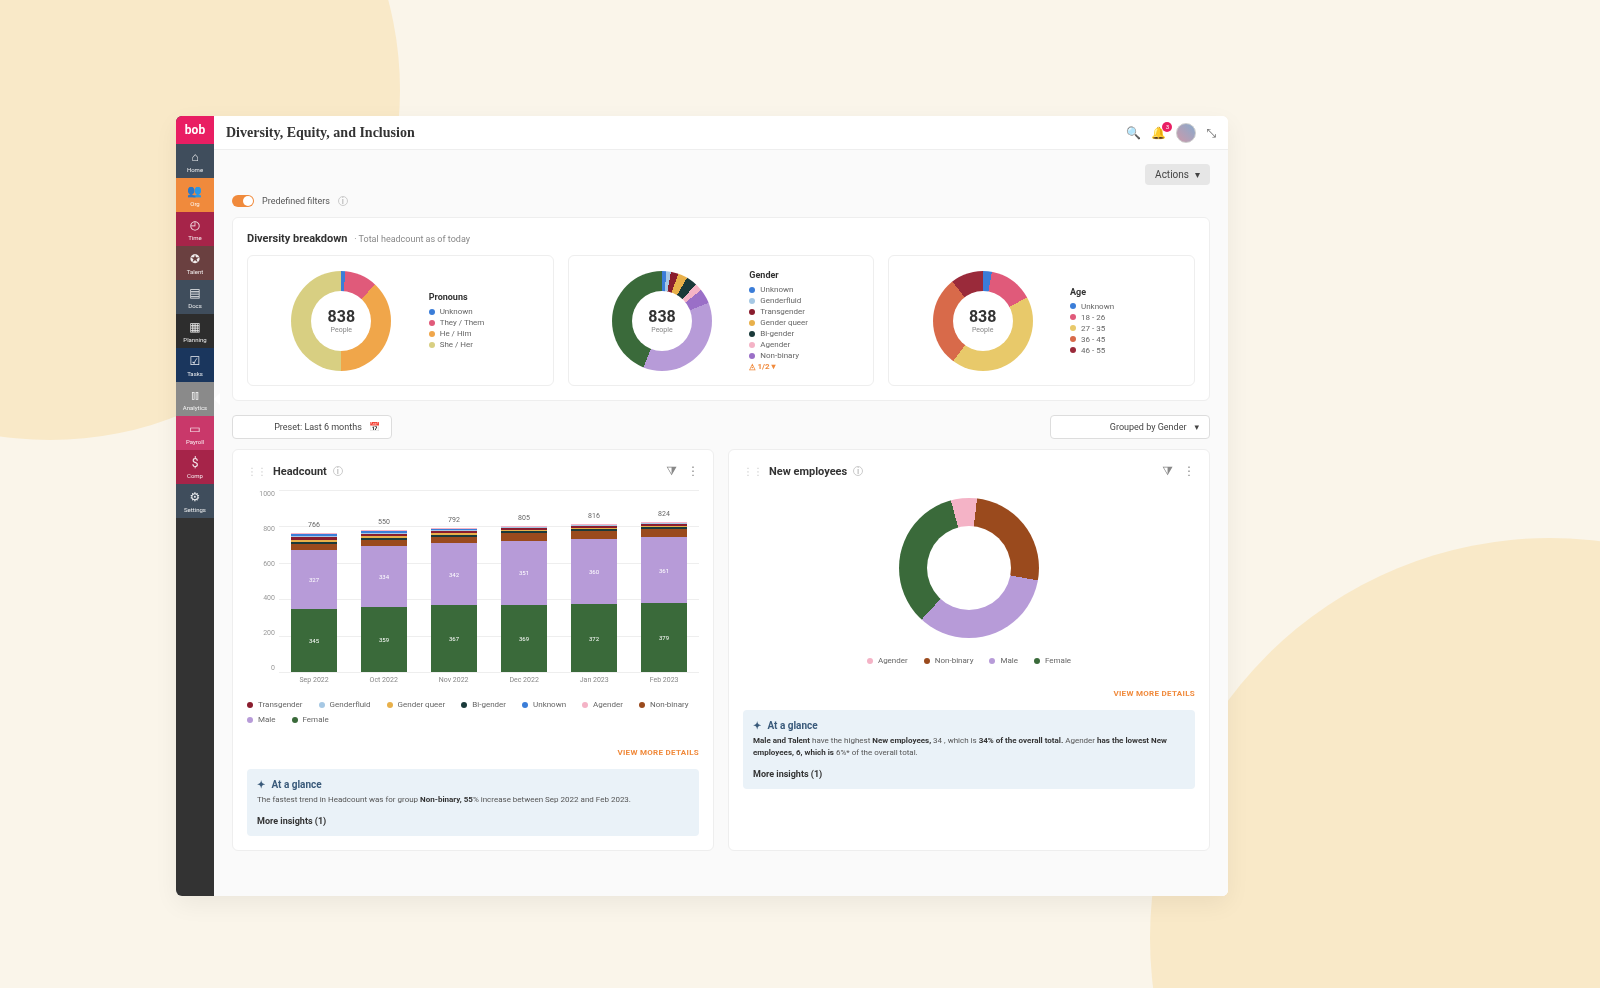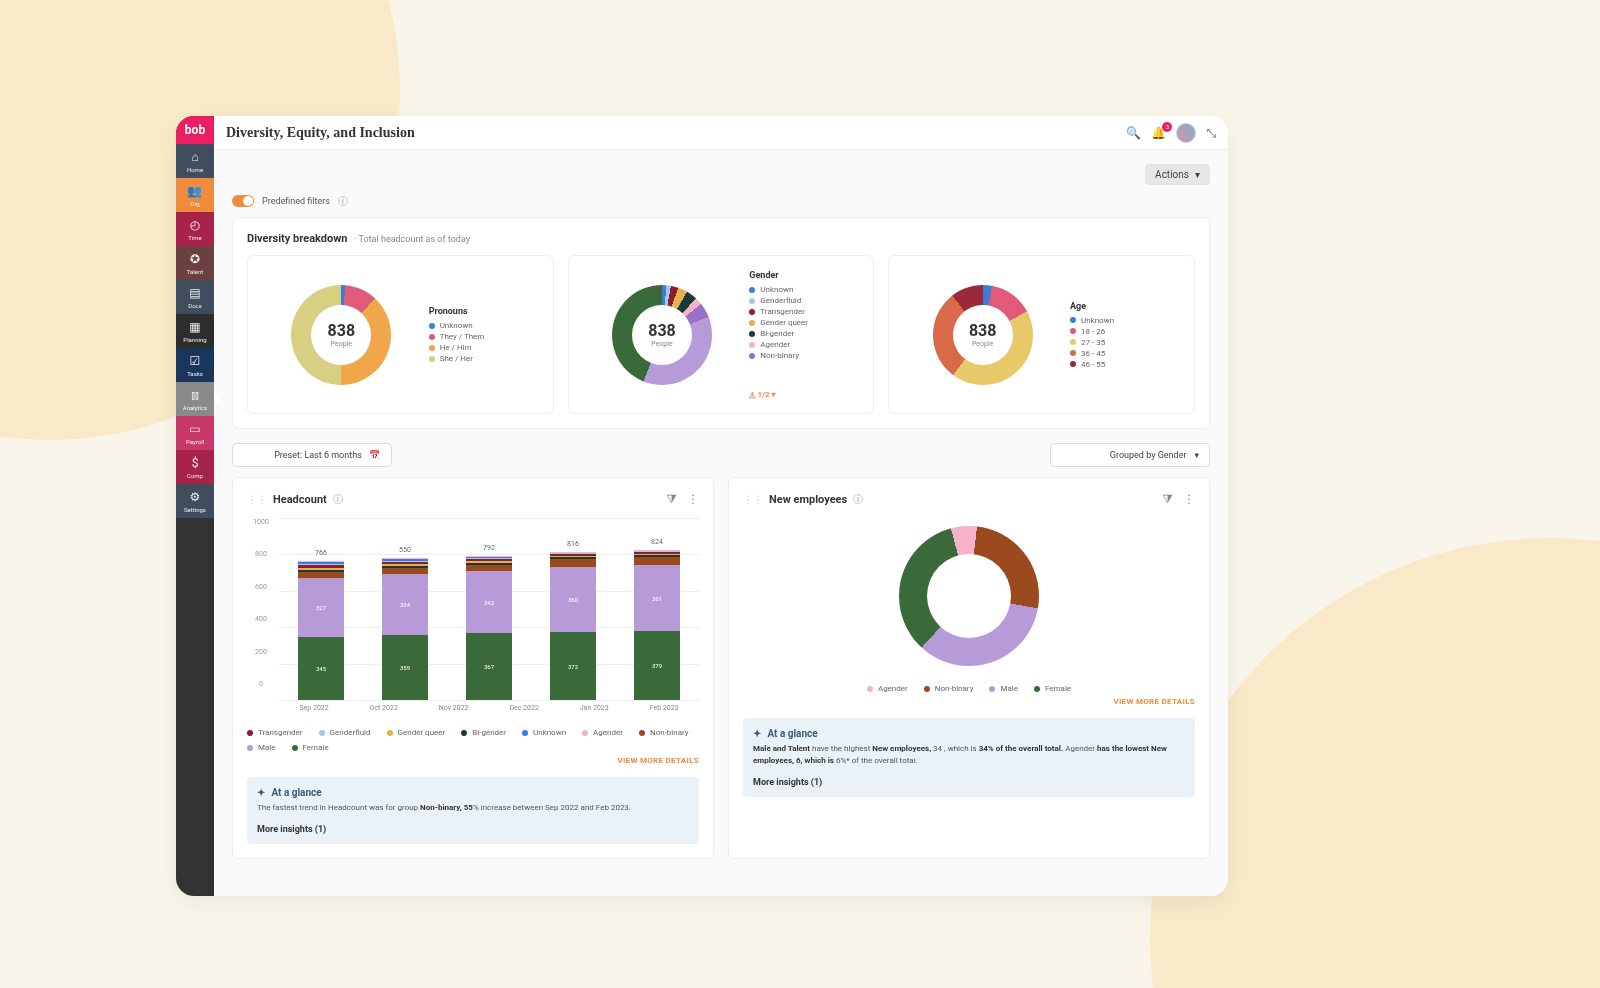--- a/index.html
+++ b/index.html
@@ -1,19 +1,19 @@
 <!DOCTYPE html>
 <html><head>
 <meta charset="utf-8">
 <style>
   * { box-sizing: border-box; margin: 0; padding: 0; font-family: -apple-system, BlinkMacSystemFont, "Segoe UI", Roboto, sans-serif; }
   body { background: #faf5ea; width: 1600px; height: 988px; overflow: hidden; position: relative; }
   .bg-shape-1 { position: absolute; width: 700px; height: 700px; border-radius: 50%; background: #f9e9c8; left: -300px; top: -260px; }
   .bg-shape-2 { position: absolute; width: 800px; height: 800px; border-radius: 50%; background: #f9e9c8; right: -350px; bottom: -350px; }
-  .app-window { position: absolute; left: 176px; top: 116px; width: 1052px; height: 780px; background: #fff; box-shadow: 0 8px 24px rgba(0,0,0,0.06); border-radius: 18px; overflow: hidden; display: flex; }
+  .app-window { position: absolute; left: 176px; top: 116px; width: 1052px; height: 780px; background: #fff; box-shadow: 0 8px 24px rgba(0,0,0,0.06); border-radius: 6px; overflow: hidden; display: flex; }
   .sidebar { width: 38px; background: #333; display: flex; flex-direction: column; }
   .logo { width: 38px; height: 28px; background: #e91e63; color: #fff; font-weight: 700; font-size: 12px; display: flex; align-items: center; justify-content: center; }
   .nav-item { width: 38px; height: 34px; display: flex; flex-direction: column; align-items: center; justify-content: center; color: #fff; cursor: pointer; position: relative; }
   .nav-item .nav-icon { font-size: 12px; opacity: .9; }
   .nav-item .nav-label { font-size: 6px; margin-top: 2px; opacity: .9; }
   .nav-item.orange { background: #f08a3c; }
   .nav-item.blue   { background: #1a365d; }
   .nav-item.dark   { background: #2d2d2d; }
   .nav-item.slate  { background: #3f4d5c; }
   .nav-item.maroon { background: #a62449; }
@@ -55,36 +55,36 @@
 
   .controls-row { display: flex; justify-content: space-between; margin: 14px 0 10px; }
   .select-box { border: 1px solid #ddd; background: #fff; border-radius: 4px; padding: 6px 10px; font-size: 9px; color: #444; display: flex; align-items: center; gap: 8px; cursor: pointer; min-width: 160px; justify-content: flex-end; }
   .two-col { display: flex; gap: 14px; }
   .panel { flex: 1; background: #fff; border: 1px solid #eee; border-radius: 6px; padding: 14px; display: flex; flex-direction: column; }
   .panel-head { display: flex; align-items: center; gap: 6px; }
   .panel-title { font-size: 11px; font-weight: 700; color: #333; }
   .panel-icons { margin-left: auto; display: flex; gap: 10px; color: #888; font-size: 12px; }
 
   .bar-chart { margin-top: 12px; position: relative; height: 200px; }
-  .y-axis { position:absolute; left:0; top:0; bottom:30px; width:28px; display:flex; flex-direction:column; justify-content:space-between; align-items:center;}
+  .y-axis { position:absolute; left:0; top:0; bottom:18px; width:28px; display:flex; flex-direction:column; justify-content:space-between; align-items:flex-end;}
   .y-tick { font-size: 7px; color: #999; }
   .grid { position:absolute; left:32px; right:0; top:0; bottom:18px;}
   .grid-line { position:absolute; left:0; right:0; height:1px; background:#eee;}
   .bars { position:absolute; left:32px; right:0; top:0; bottom:18px; display:flex; justify-content:space-around; align-items:flex-end;}
   .bar-group { width: 46px; display:flex; flex-direction:column; align-items:center; position: relative;}
   .bar-total { font-size: 7px; color: #666; position:absolute; top:-12px;}
   .stack { width: 46px; display:flex; flex-direction:column-reverse;}
   .seg { width: 100%; position: relative; color: #fff; font-size: 6px; display: flex; align-items: center; justify-content: center;}
   .seg.thin { font-size: 5px;}
   .x-labels { position:absolute; left:32px; right:0; bottom:0; height:14px; display:flex; justify-content:space-around;}
   .x-label { font-size: 7px; color: #888; }
   .bar-legend { display:flex; flex-wrap:wrap; gap:6px 16px; margin-top:10px;}
   .bar-legend .legend-item { font-size: 8px; }
 
-  .view-more { margin-top: 4px; text-align: right; font-size: 8px; font-weight: 700; color: #f08a3c; letter-spacing: .3px; cursor: pointer; }
+  .view-more { margin-top: 24px; text-align: right; font-size: 8px; font-weight: 700; color: #f08a3c; letter-spacing: .3px; cursor: pointer; }
 
   .glance { background: #eaf2f8; border-radius: 4px; padding: 10px; margin-top: 12px; }
   .glance-title { font-size: 10px; font-weight: 700; color: #3a5a7a; display: flex; align-items: center; gap: 6px; margin-bottom: 4px;}
   .glance-text { font-size: 8px; color: #555; line-height: 1.5; }
   .glance-text b { font-weight: 700; color: #333;}
   .more-insights { font-size: 9px; font-weight: 700; color: #333; margin-top: 10px; cursor:pointer;}
   .drag-handle { color:#ccc; font-size:10px; cursor:grab;}
 
   .ring-employees { position: relative; width: 140px; height: 140px; margin: 20px auto 0; }
   .ring-center { position: absolute; inset: 0; display: flex; flex-direction: column; align-items: center; justify-content: center; }
@@ -212,21 +212,21 @@
               </div>
     <div class="legend">
       <div class="legend-title">Gender</div>
       <div class="legend-item"><span class="dot" style="background:#3b7dd8"></span>Unknown</div>
                 <div class="legend-item"><span class="dot" style="background:#a6c8e4"></span>Genderfluid</div>
                 <div class="legend-item"><span class="dot" style="background:#8a1d2e"></span>Transgender</div>
                 <div class="legend-item"><span class="dot" style="background:#e8b04a"></span>Gender queer</div>
                 <div class="legend-item"><span class="dot" style="background:#1a3a3a"></span>Bi-gender</div>
                 <div class="legend-item"><span class="dot" style="background:#f4b3c6"></span>Agender</div>
                 <div class="legend-item"><span class="dot" style="background:#9a6fc7"></span>Non-binary</div>
-      <div class="legend-item" style="color:#f08a3c;font-weight:700;margin-top:28px;">◬ 1/2 ▾</div>
+      <div class="legend-item" style="color:#f08a3c;font-weight:700;">◬ 1/2 ▾</div>
     </div>
             </div>
             <div class="donut-box">
     <div class="donut-area">
                 <div class="donut-wrap">
       <div style="position:absolute;inset:0;border-radius:50%;background:conic-gradient(#3b7dd8 0deg 10.310262529832936deg,#e05a7a 10.310262529832936deg 61.86157517899761deg,#e8c96a 61.86157517899761deg 216.51551312649167deg,#d86a4a 216.51551312649167deg 322.1957040572793deg,#9a2a3a 322.1957040572793deg 360deg);"></div>
       <div style="position:absolute;inset:20px;border-radius:50%;background:#fff;"></div>
       <div class="donut-center">
                     <div class="donut-value">838</div>
                     <div class="donut-label">People</div>
@@ -320,20 +320,34 @@
                   <div class="stack">
                     <div class="seg" style="height: 66.794px; background: rgb(58, 106, 58);">367</div>
                     <div class="seg" style="height: 62.244px; background: rgb(183, 155, 216);">342</div>
                     <div class="seg thin" style="height: 6.188px; background: rgb(154, 74, 29);"></div>
                     <div class="seg thin" style="height: 2.184px; background: rgb(26, 58, 58);"></div>
                     <div class="seg thin" style="height: 1.638px; background: rgb(232, 176, 74);"></div>
                     <div class="seg thin" style="height: 1.82px; background: rgb(138, 29, 46);"></div>
                     <div class="seg thin" style="height: 1.456px; background: rgb(166, 200, 228);"></div>
                     <div class="seg thin" style="height: 1.092px; background: rgb(59, 125, 216);"></div>
                     <div class="seg thin" style="height: 0.728px; background: rgb(244, 179, 198);"></div>
+                  </div>
+                </div>
+                <div class="bar-group" style="height: 146.51px;">
+                  <div class="bar-total">805</div>
+                  <div class="stack">
+                    <div class="seg" style="height: 67.158px; background: rgb(58, 106, 58);">369</div>
+                    <div class="seg" style="height: 63.882px; background: rgb(183, 155, 216);">351</div>
+                    <div class="seg thin" style="height: 7.462px; background: rgb(154, 74, 29);"></div>
+                    <div class="seg thin" style="height: 2.002px; background: rgb(26, 58, 58);"></div>
+                    <div class="seg thin" style="height: 1.82px; background: rgb(232, 176, 74);"></div>
+                    <div class="seg thin" style="height: 1.82px; background: rgb(138, 29, 46);"></div>
+                    <div class="seg thin" style="height: 1.274px; background: rgb(166, 200, 228);"></div>
+                    <div class="seg thin" style="height: 0.728px; background: rgb(59, 125, 216);"></div>
+                    <div class="seg thin" style="height: 0.364px; background: rgb(244, 179, 198);"></div>
                   </div>
                 </div>
                 <div class="bar-group" style="height: 148.512px;">
                   <div class="bar-total">816</div>
                   <div class="stack">
                     <div class="seg" style="height: 67.704px; background: rgb(58, 106, 58);">372</div>
                     <div class="seg" style="height: 65.52px; background: rgb(183, 155, 216);">360</div>
                     <div class="seg thin" style="height: 7.462px; background: rgb(154, 74, 29);"></div>
                     <div class="seg thin" style="height: 2.002px; background: rgb(26, 58, 58);"></div>
                     <div class="seg thin" style="height: 1.638px; background: rgb(232, 176, 74);"></div>

